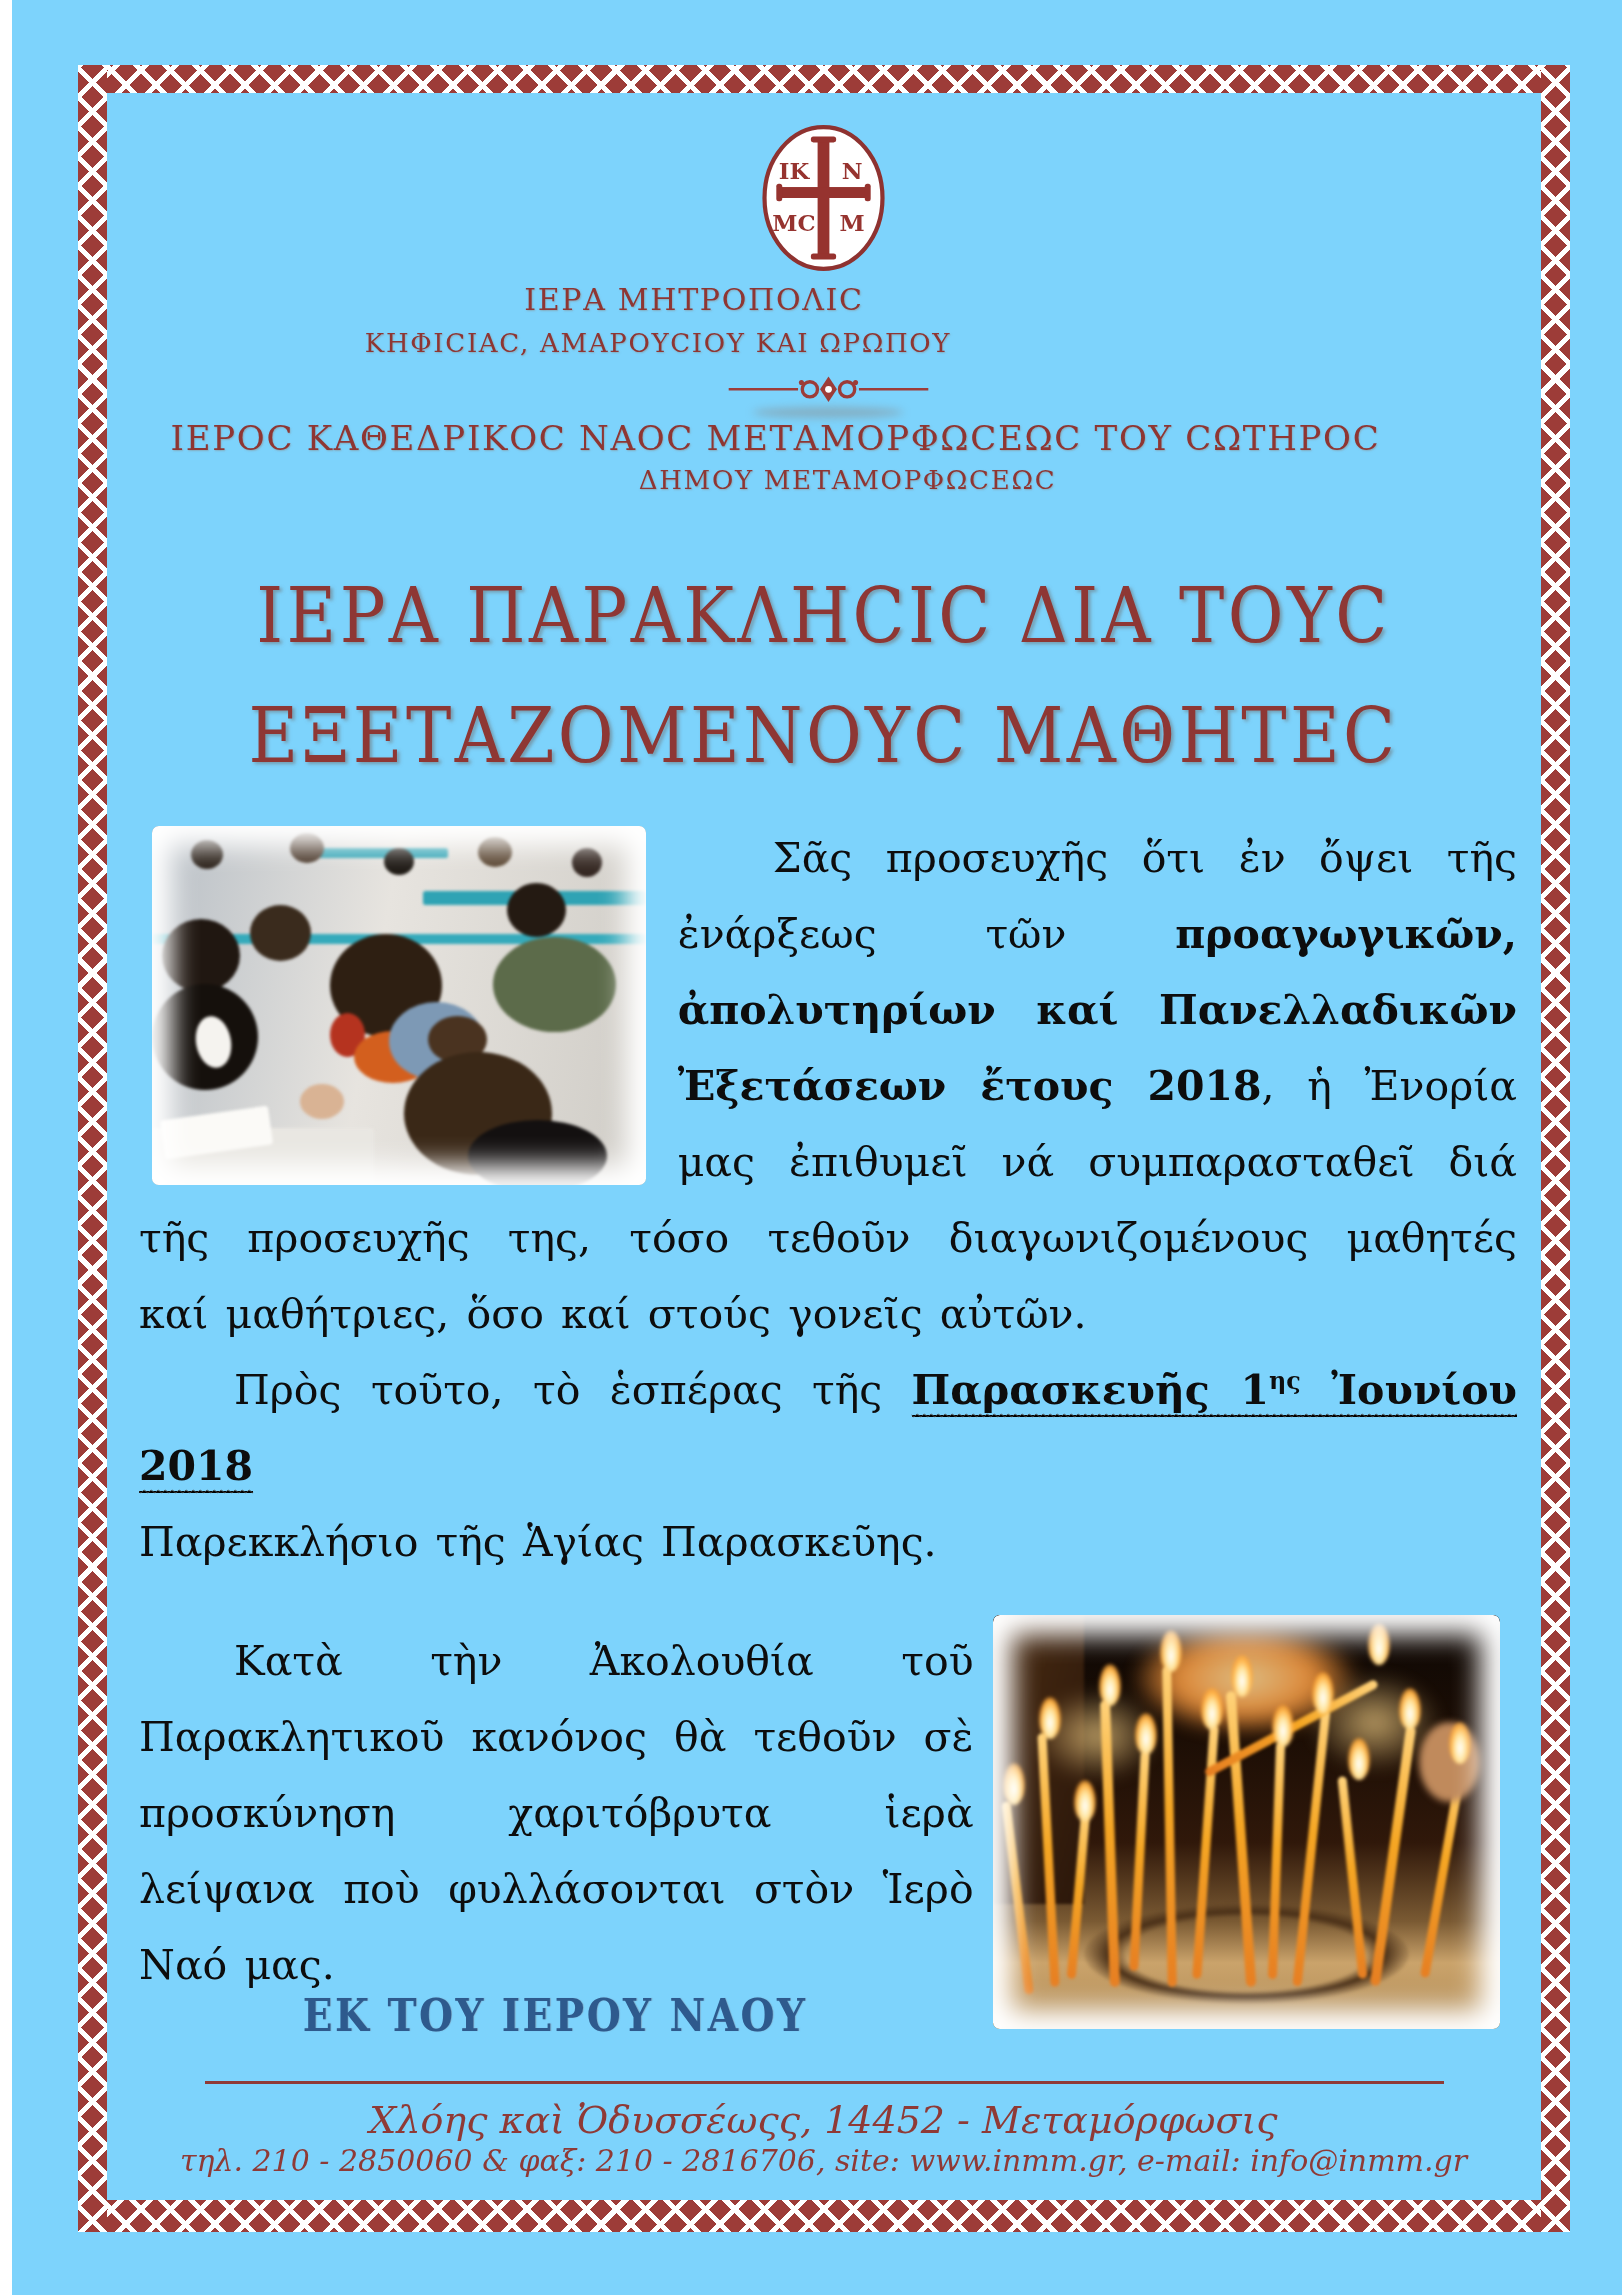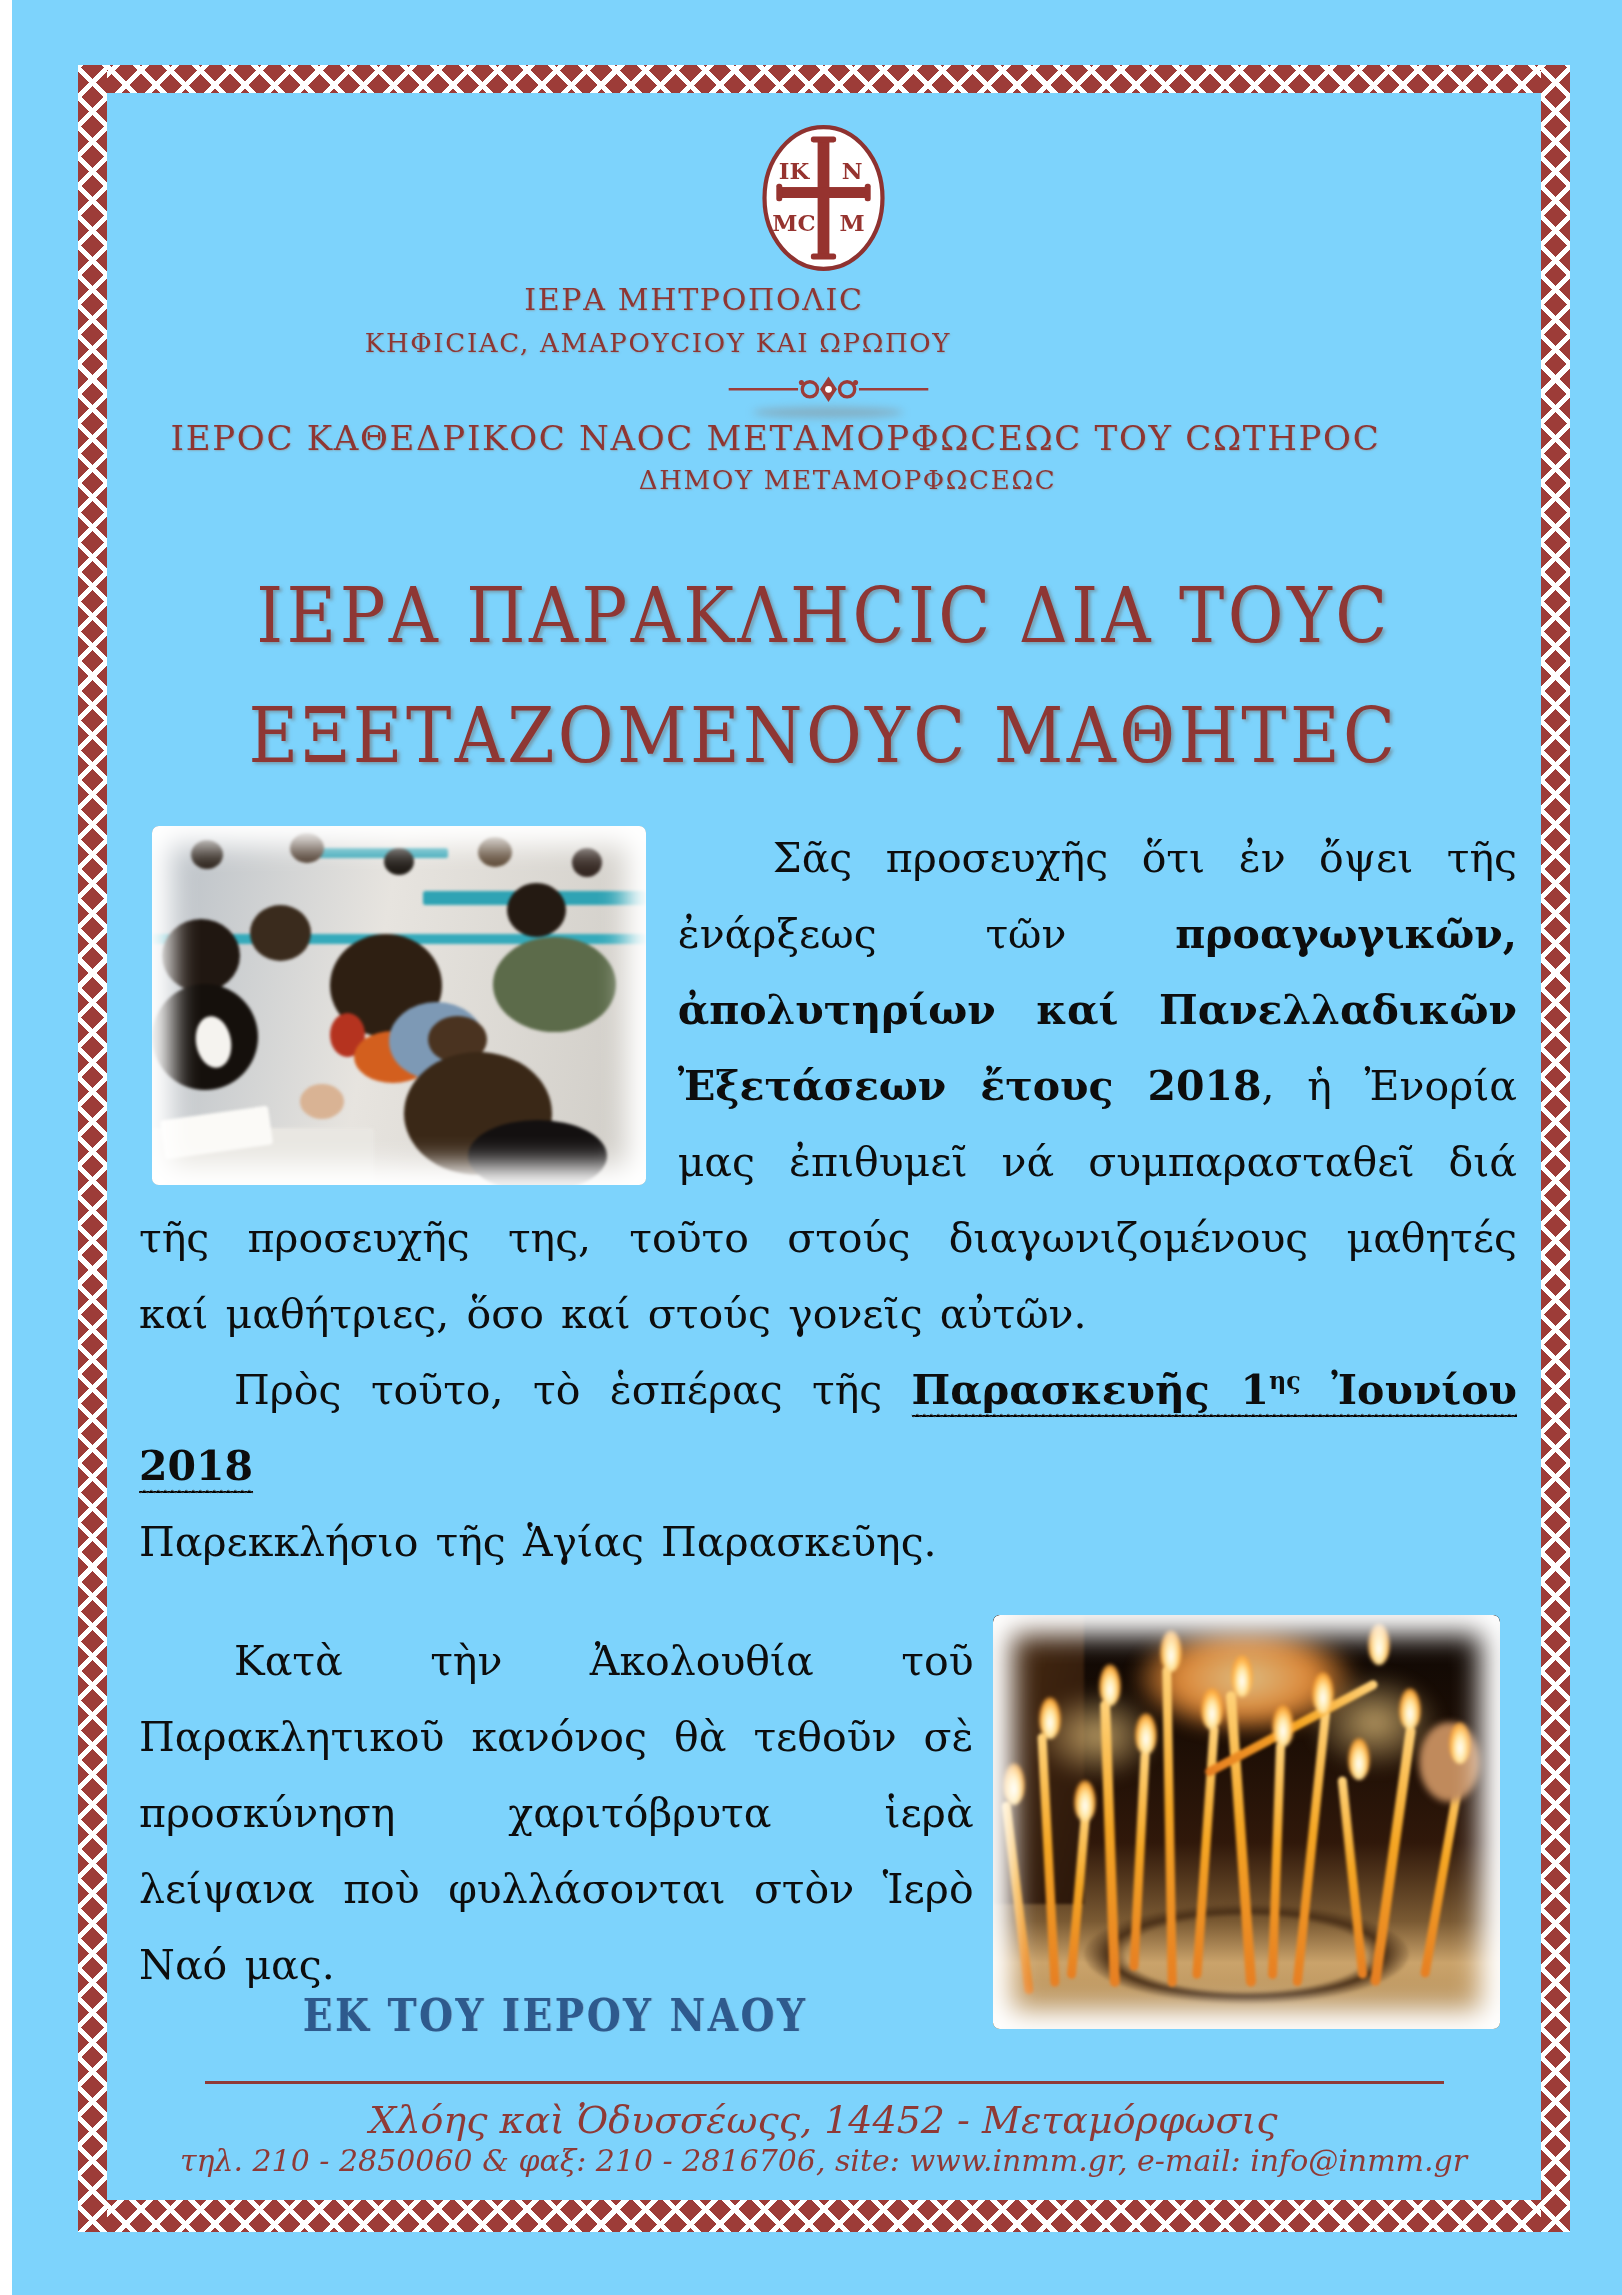--- a/index.html
+++ b/index.html
@@ -141,21 +141,21 @@
         <div class="blob" style="left:0;top:84%;width:45%;height:16%;background:#e9e7e2;border-radius:3.4px;"></div>
         <div class="blob" style="left:2%;top:80%;width:22%;height:11%;background:#fbfaf7;transform:rotate(-8deg);border-radius:3.4px;"></div>
         <div class="blob" style="left:30%;top:72%;width:44px;height:35px;background:#d9b394;"></div>
       </div>
     </div>
     <div class="line ind"><span>Σᾶς προσευχῆς ὅτι ἐν ὄψει τῆς</span></div>
     <div class="line"><span>ἐνάρξεως τῶν </span><span class="b">προαγωγικῶν,</span></div>
     <div class="line"><span class="b">ἀπολυτηρίων καί Πανελλαδικῶν</span></div>
     <div class="line"><span class="b">Ἐξετάσεων ἔτους 2018</span><span>, ἡ Ἐνορία</span></div>
     <div class="line"><span>μας ἐπιθυμεῖ νά συμπαρασταθεῖ διά</span></div>
-    <div class="line"><span>τῆς προσευχῆς της, τοῦτο στούς διαγωνιζομένους μαθητές</span></div>
+    <div class="line"><span>τῆς προσευχῆς της, τόσο τεθοῦν διαγωνιζομένους μαθητές</span></div>
     <div class="line last"><span>καί μαθήτριες, ὅσο καί στούς γονεῖς αὐτῶν.</span></div>
   </div>
 
   <div class="para" style="left:127px;top:1352px;width:1378px;">
     <div class="line ind"><span>Πρὸς τοῦτο, τὸ ἑσπέρας τῆς </span><span class="u2"><span>Παρασκευῆς 1</span><sup class="s">ης</sup><span> Ἰουνίου 2018</span></span></div>
     <div class="line last"><span>Παρεκκλήσιο τῆς Ἁγίας Παρασκεῦης.</span></div>
   </div>
 
   <div class="para" style="left:127px;top:1623px;width:1361px;">
     <div class="photo candles">

